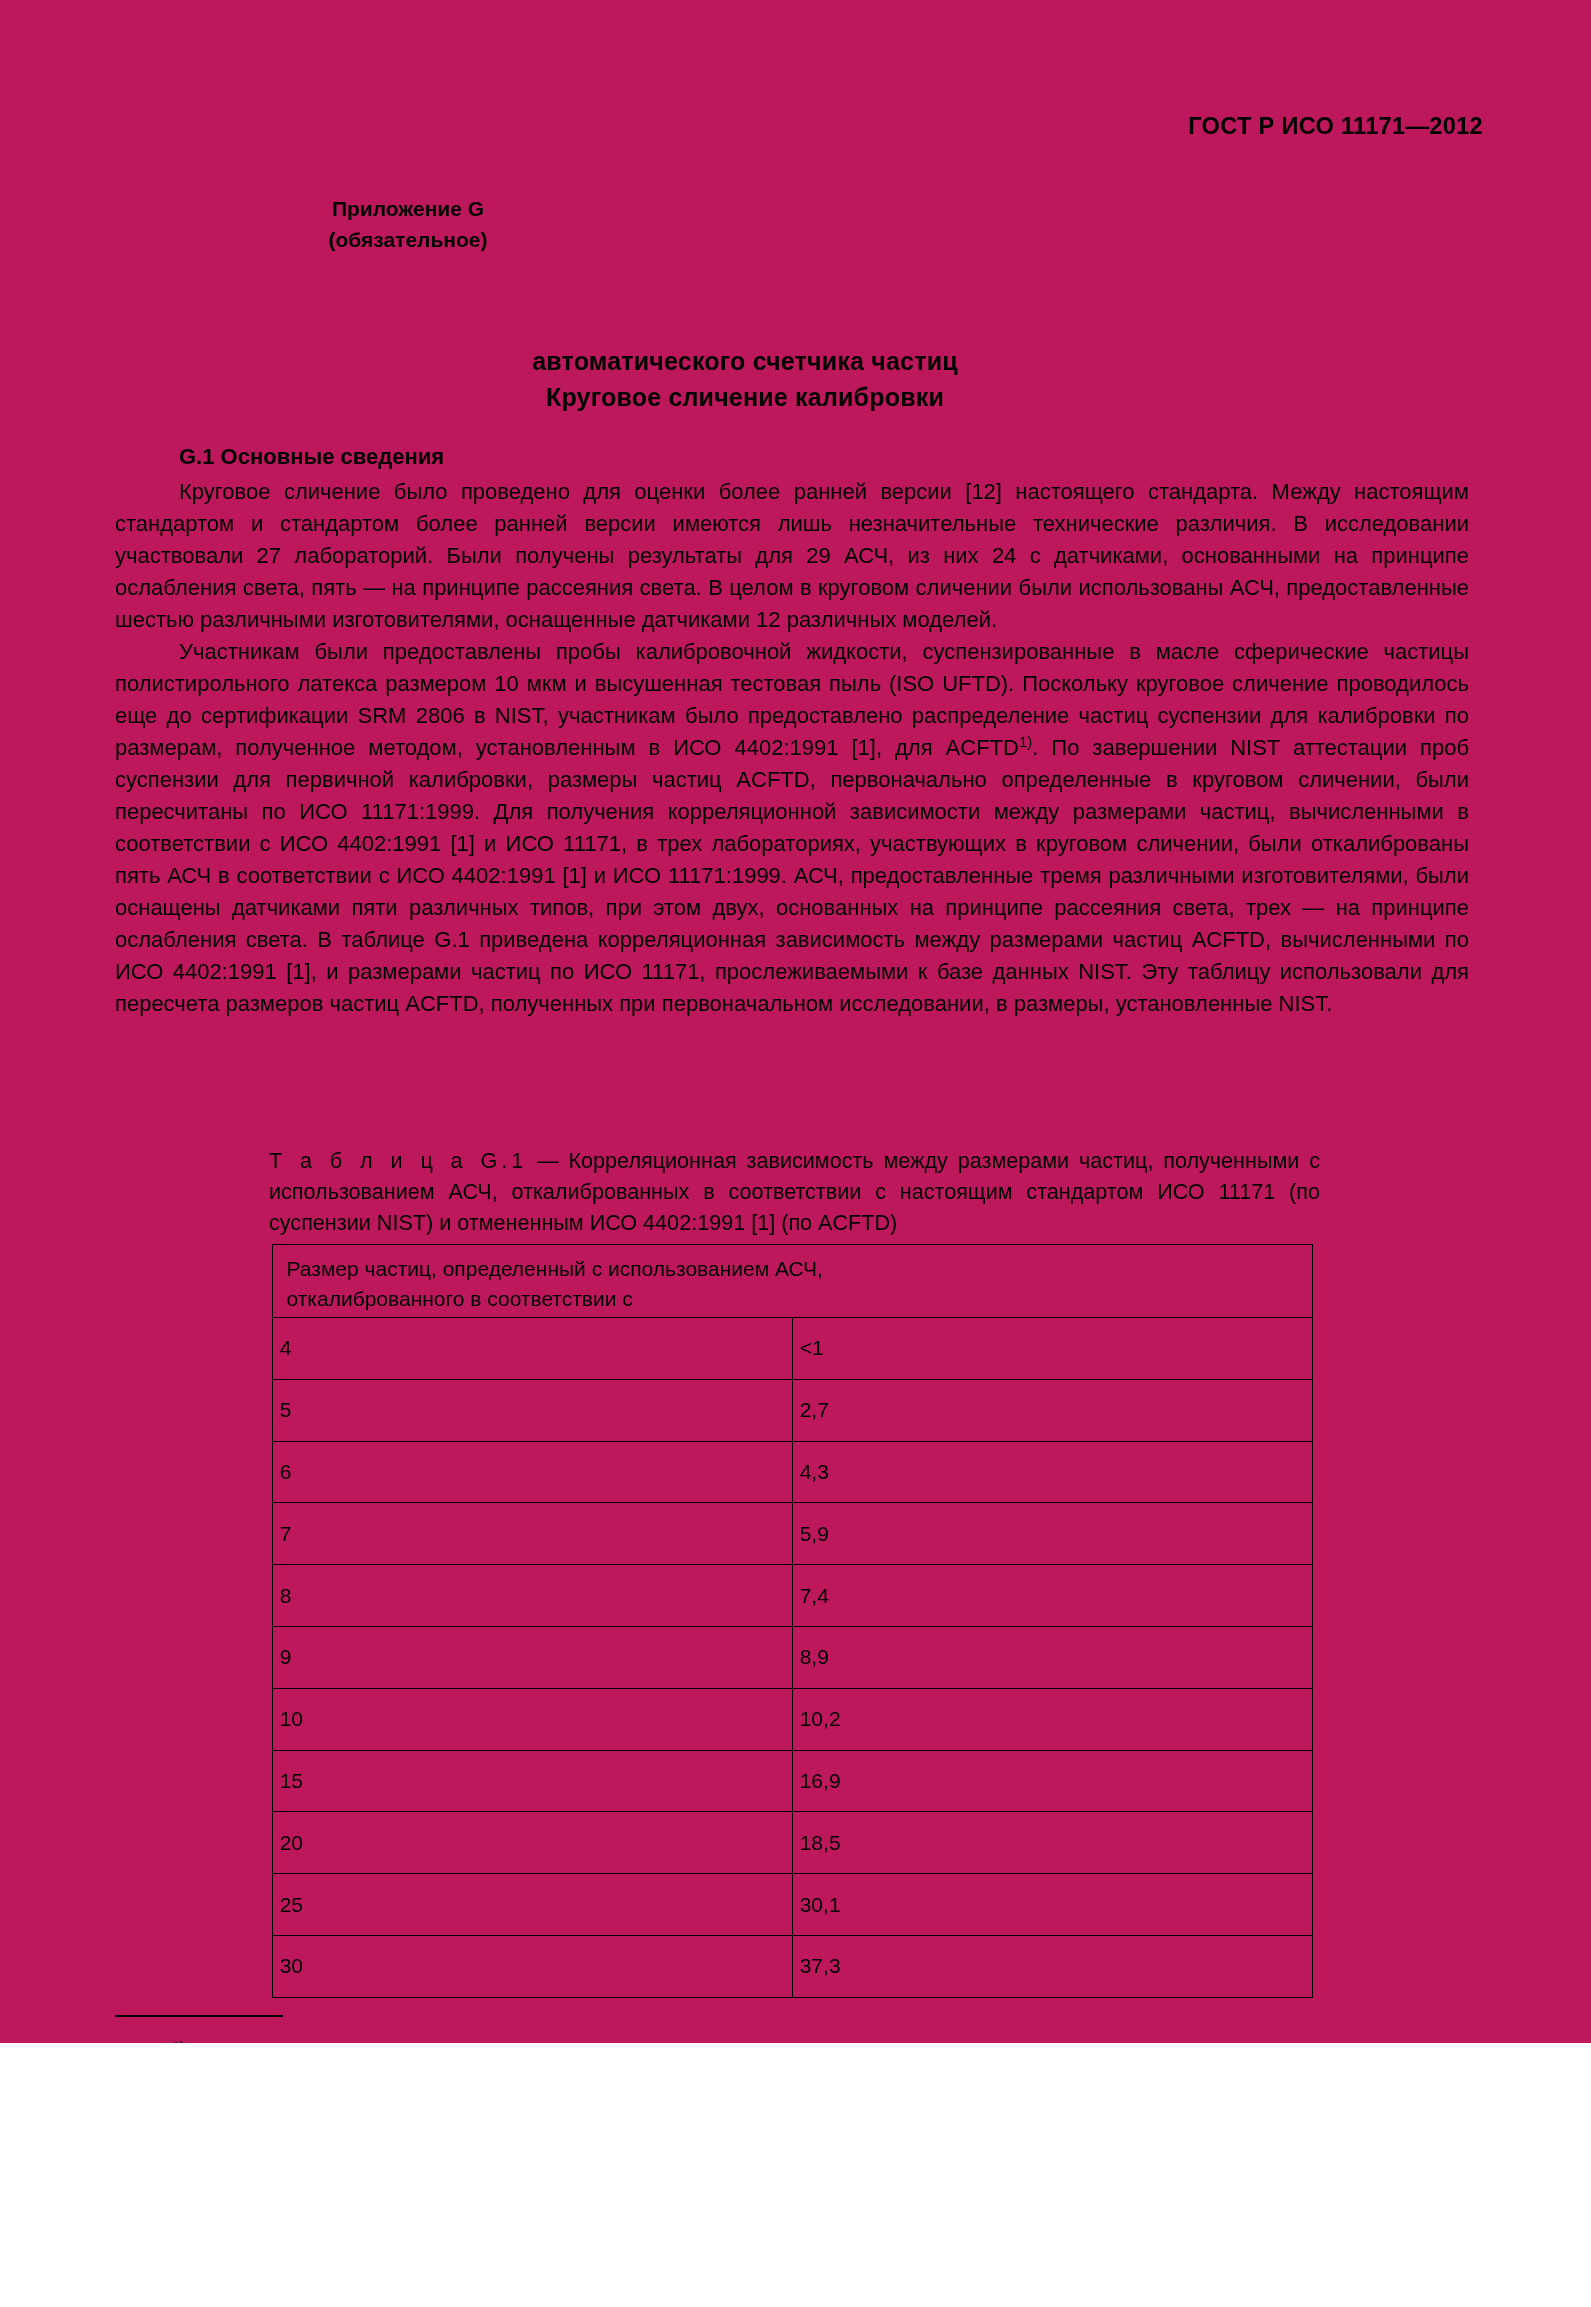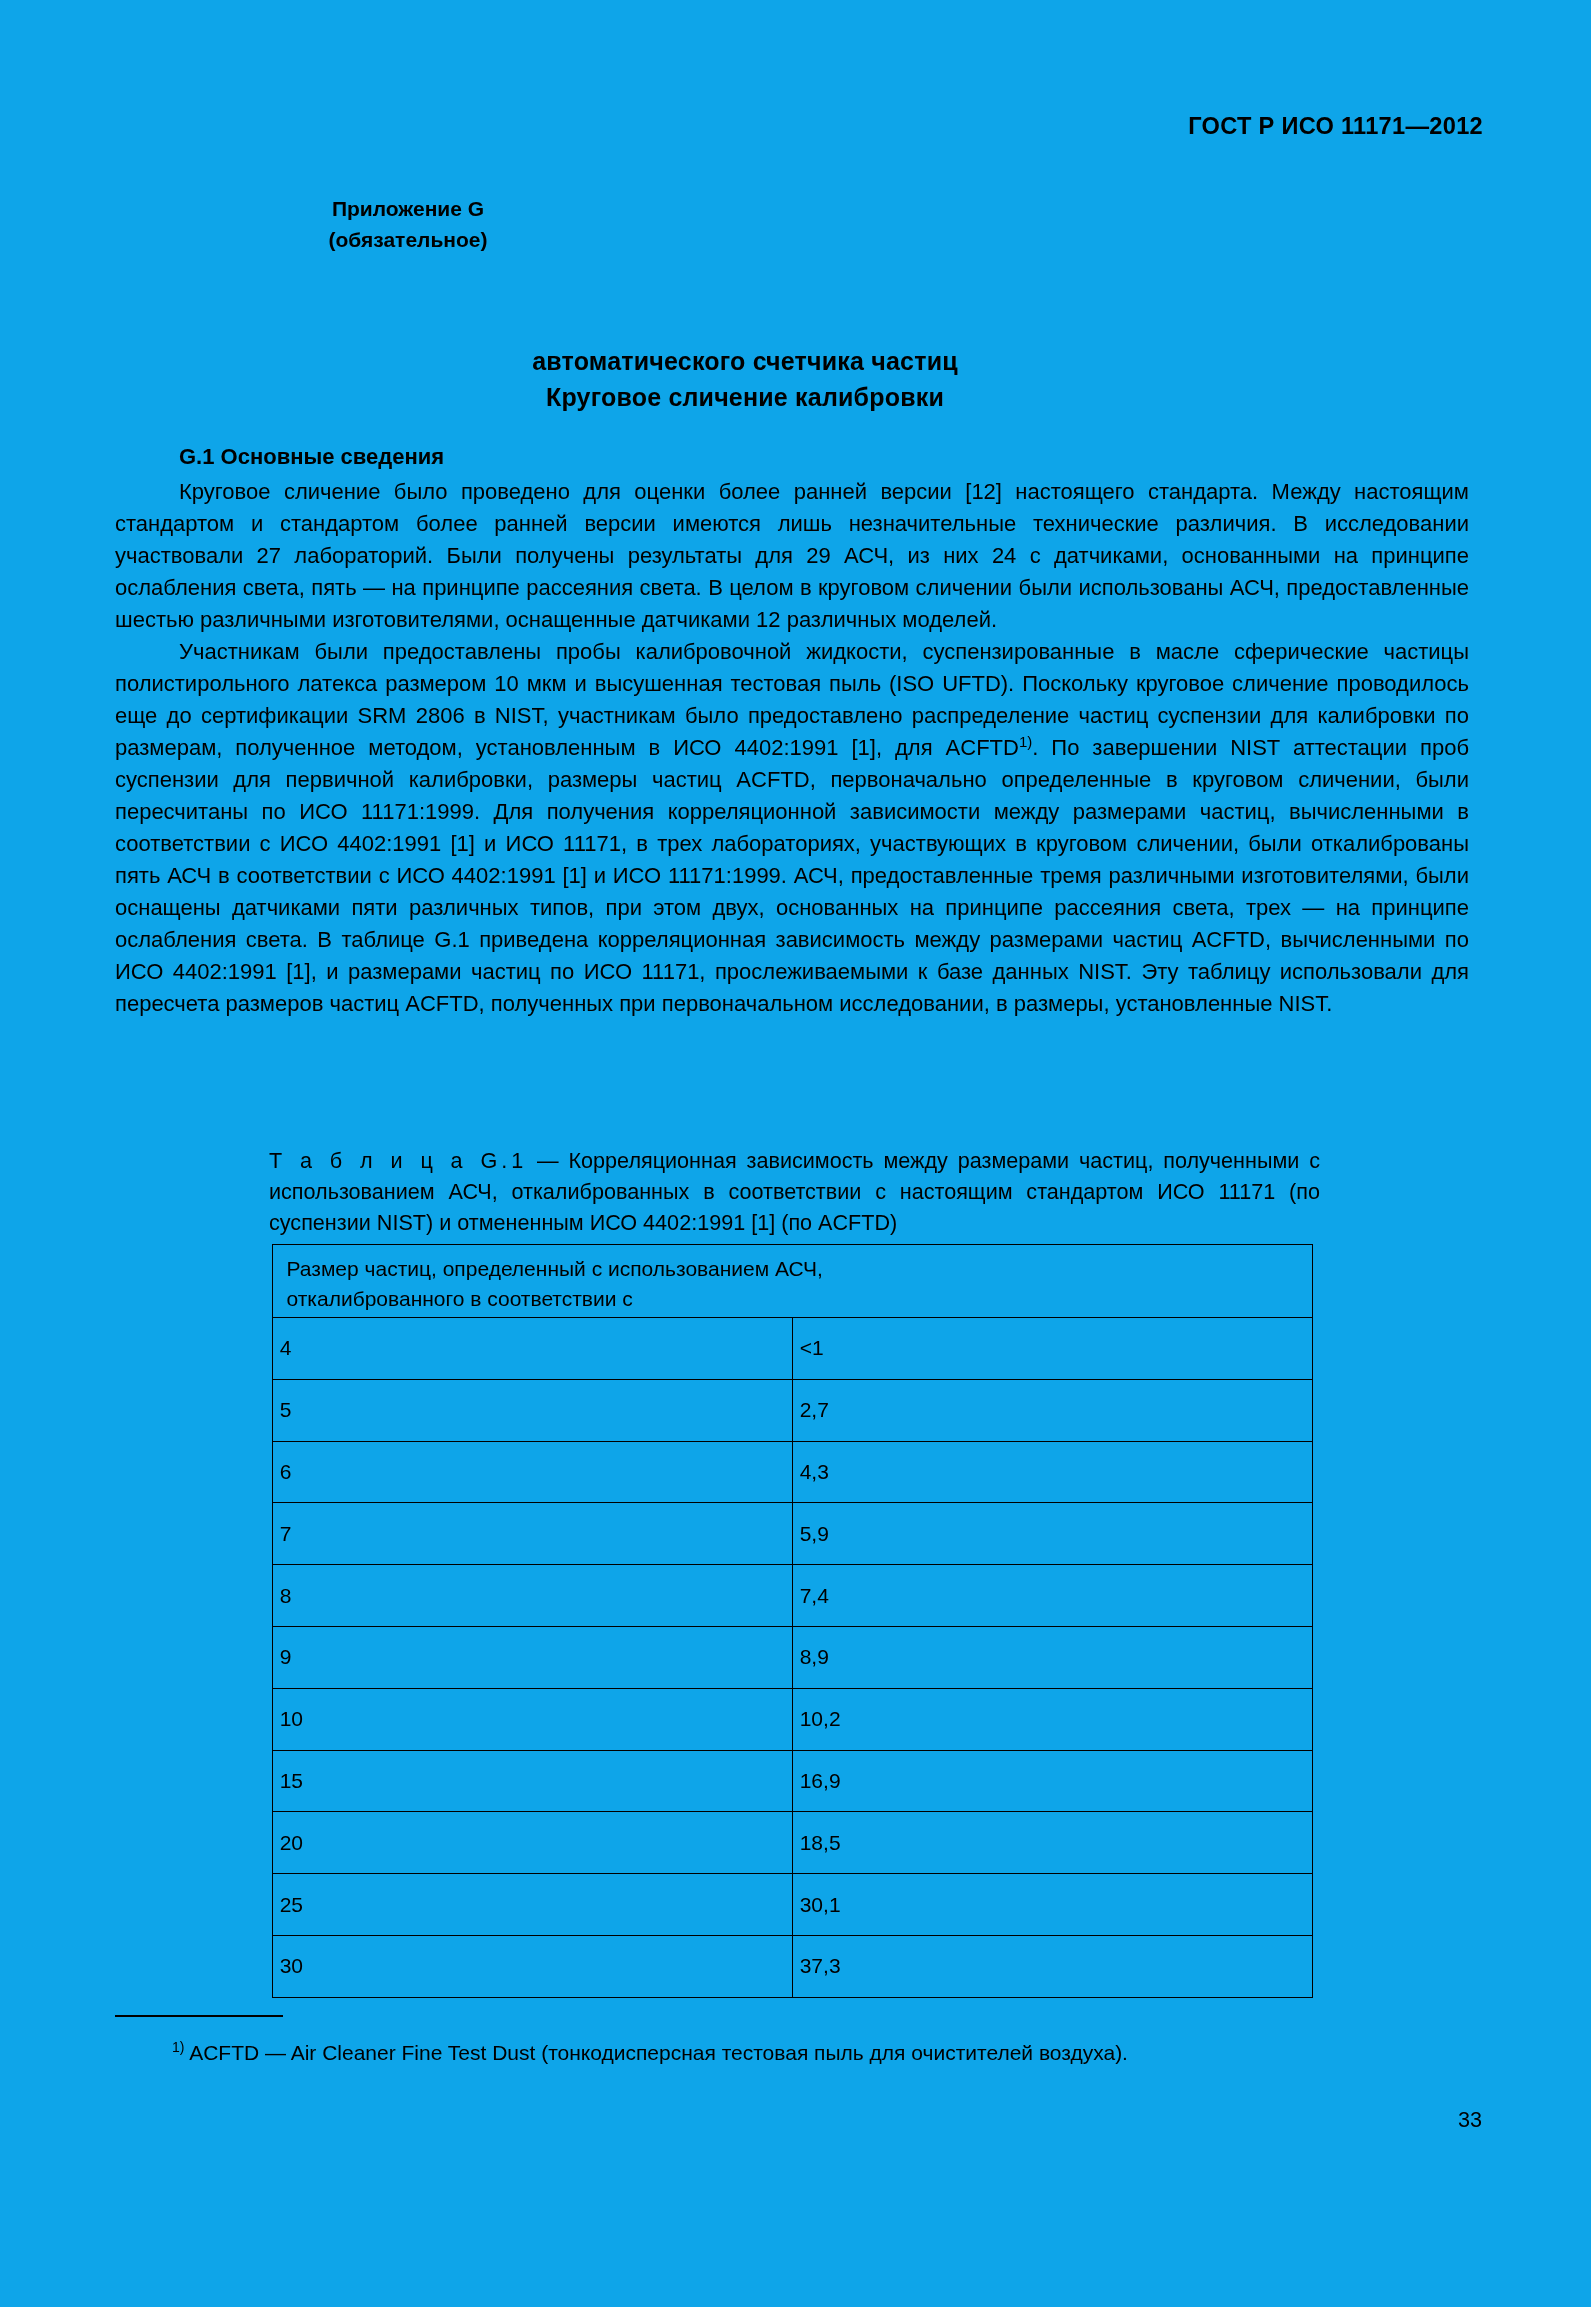--- a/index.html
+++ b/index.html
@@ -8,22 +8,22 @@
     padding: 0;
     background: #ffffff;
   }
   body {
     font-family: "Liberation Sans", sans-serif;
     color: #000000;
   }
   .page {
     position: relative;
     width: 1591px;
-    height: 2307px;
-    background: #0ea5e9;
+    height: 2043px;
+    background: #be185d;
     box-sizing: border-box;
     padding: 4px;
     overflow: hidden;
   }
 
   
   .running-header {
     position: absolute;
     top: 113px;
     right: 108px;

